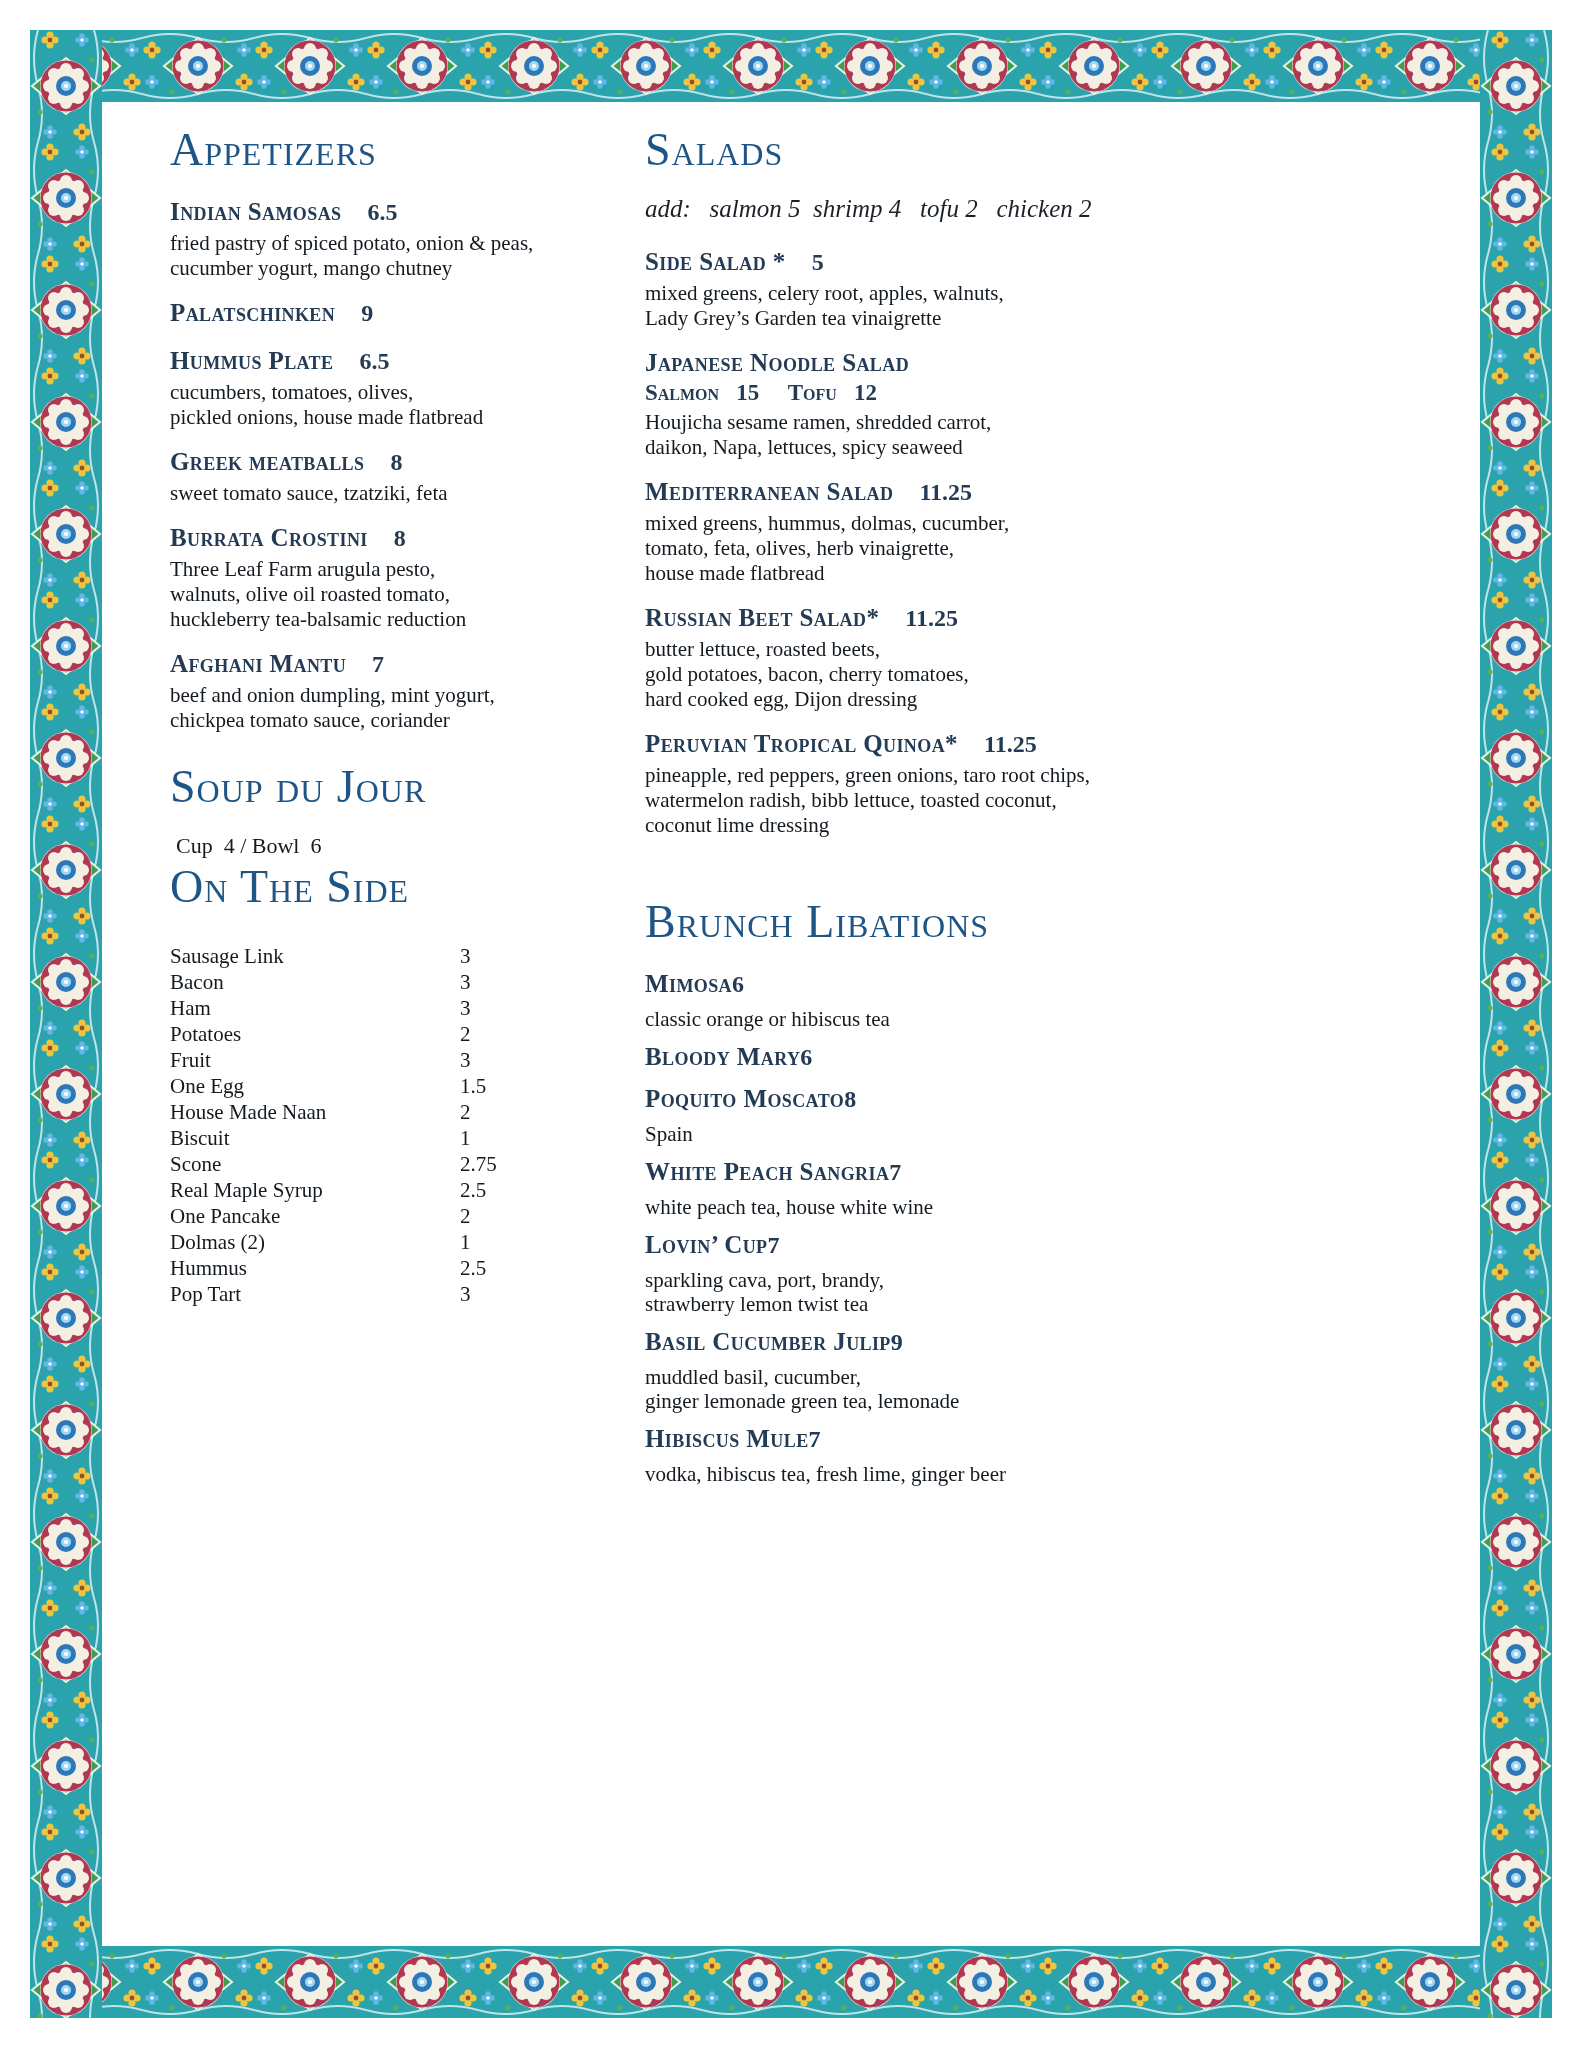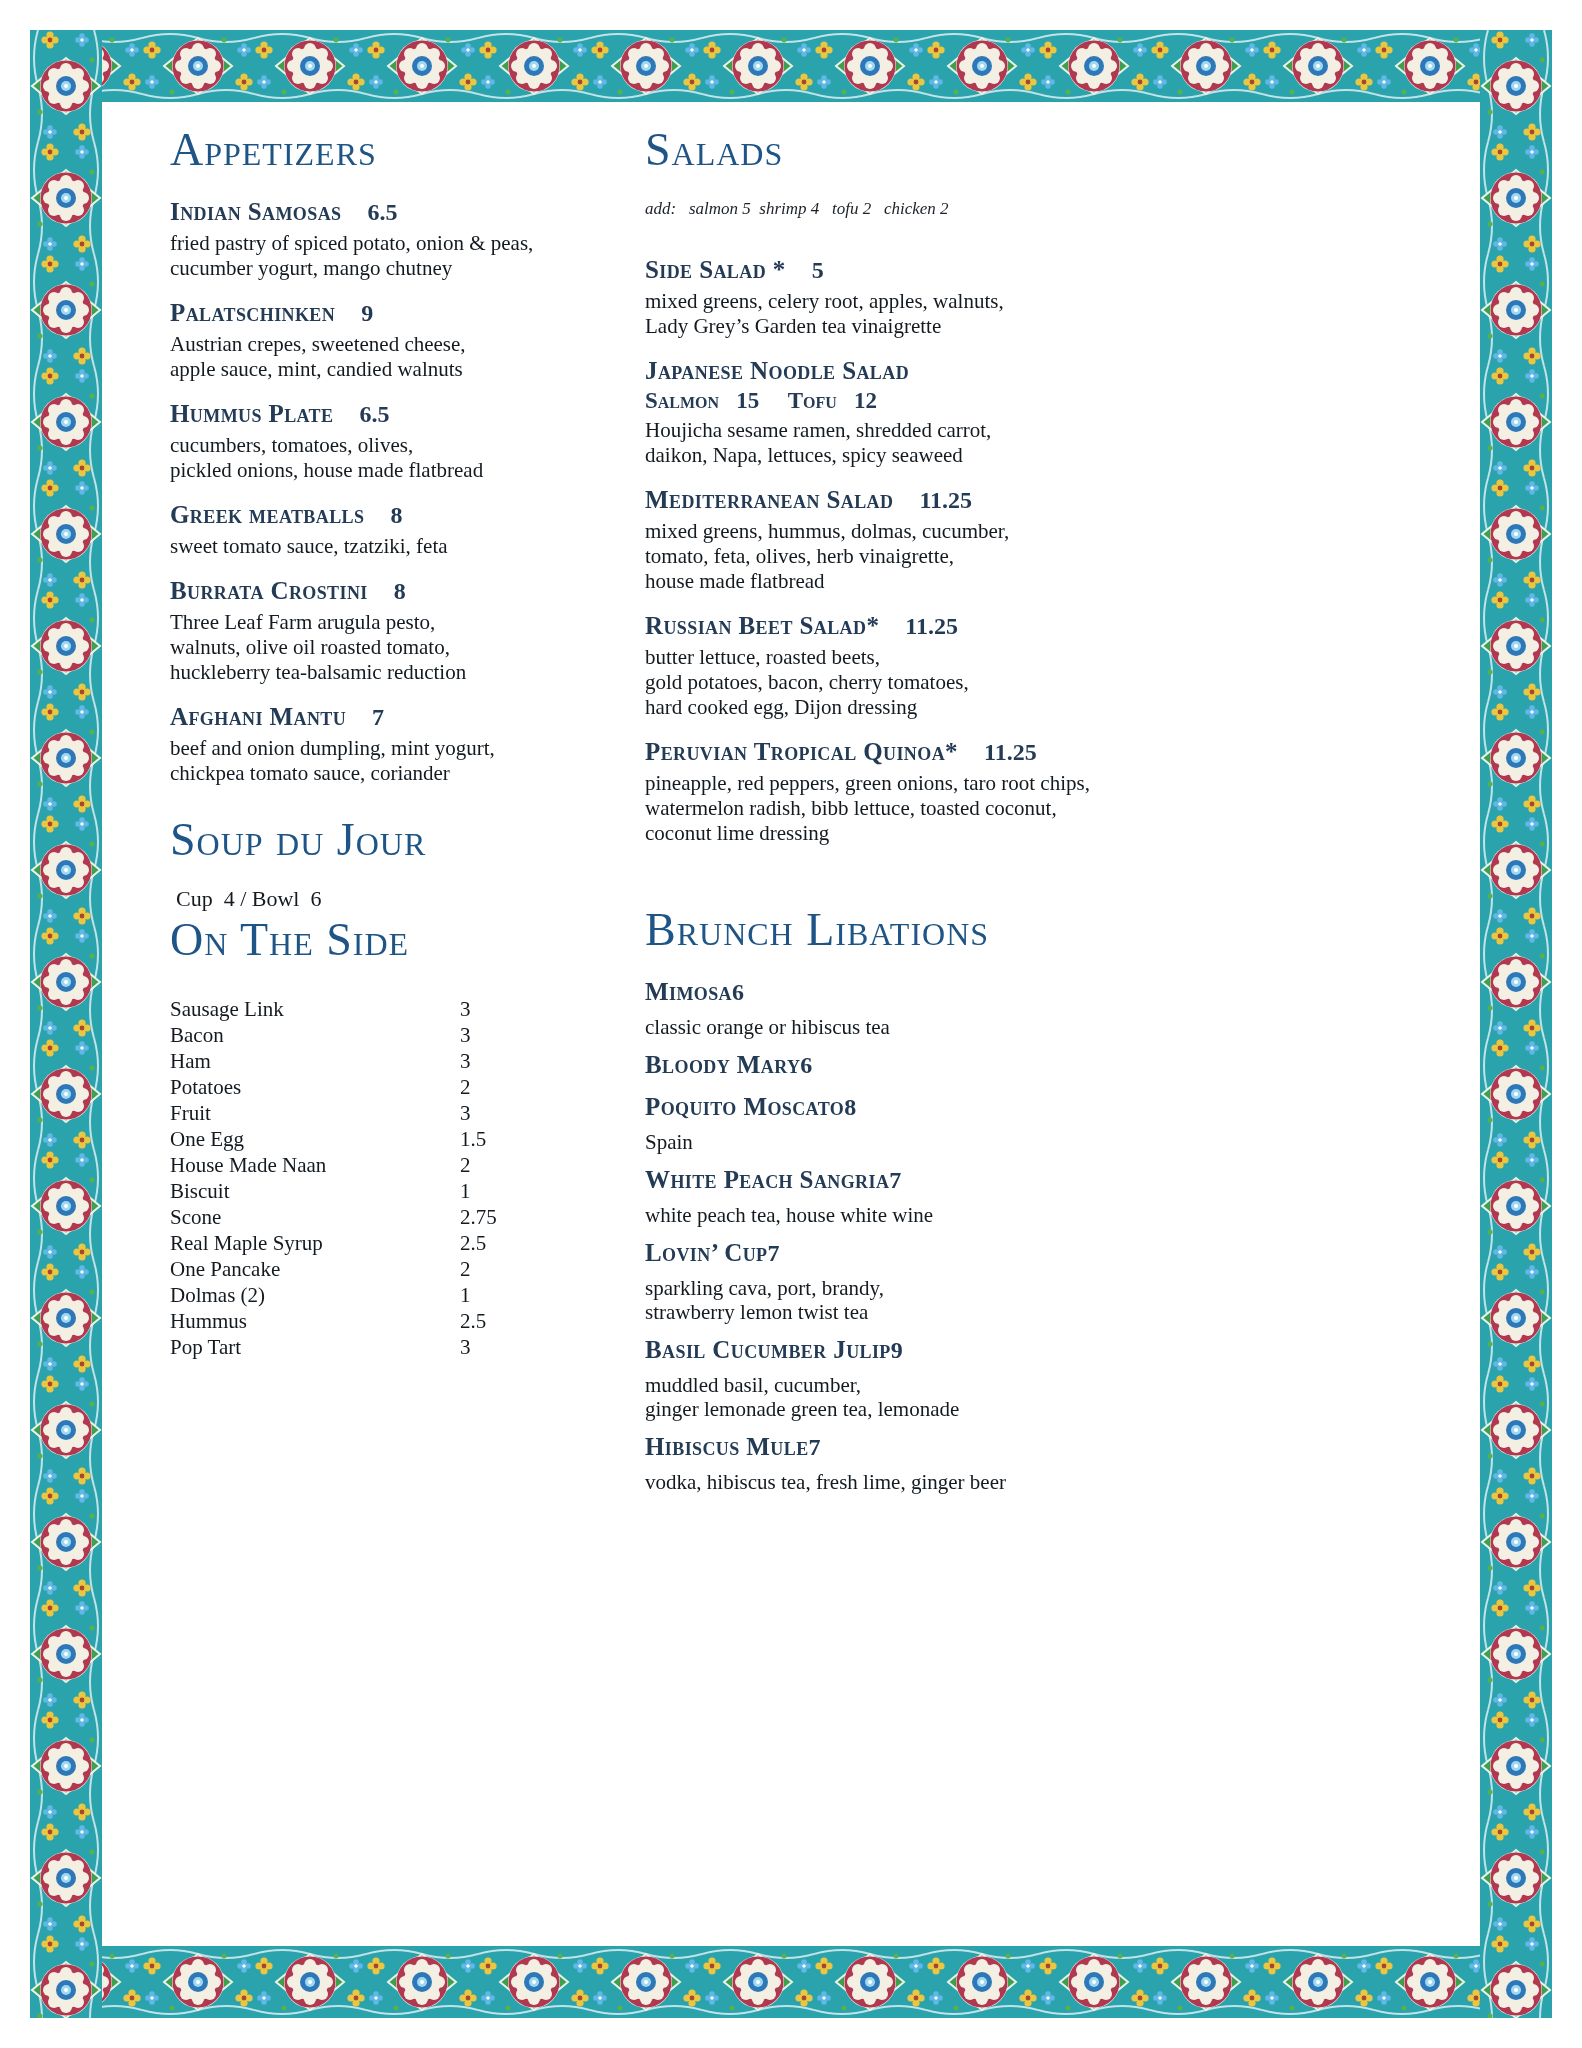--- a/index.html
+++ b/index.html
@@ -30,24 +30,24 @@
   .section-title {
     font-variant:small-caps;
     font-size:46px; line-height:56px;
     color:#1e5586;
     letter-spacing:1px;
     font-weight:400;
     margin:0 0 18px 0;
   }
   .add-note {
     font-style:italic;
-    font-size:17px; line-height:26px;
+    font-size:25px; line-height:26px;
     color:#1b2128;
     white-space:pre;
-    margin:0 0 32px 0;
+    margin:0 0 24px 0;
   }
   .item { margin:0 0 16px 0; }
   .item-head { display:flex; align-items:baseline; gap:26px; }
   .item-name {
     font-variant:small-caps;
     font-weight:700;
     font-size:25px; line-height:32px;
     color:#243b55;
     letter-spacing:0.4px;
   }
@@ -184,22 +184,20 @@
     <div class="item-desc">fried pastry of spiced potato, onion &amp; peas,
 cucumber yogurt, mango chutney</div>
   </div>
 
   <div class="item">
     <div class="item-head">
       <span class="item-name">Palatschinken</span>
       <span class="item-price">9</span>
     </div>
 
-    <div class="item-desc">Austrian crepes, sweetened cheese,
-apple sauce, mint, candied walnuts</div>
   </div>
 
   <div class="item">
     <div class="item-head">
       <span class="item-name">Hummus Plate</span>
       <span class="item-price">6.5</span>
     </div>
 
     <div class="item-desc">cucumbers, tomatoes, olives,
 pickled onions, house made flatbread</div>

